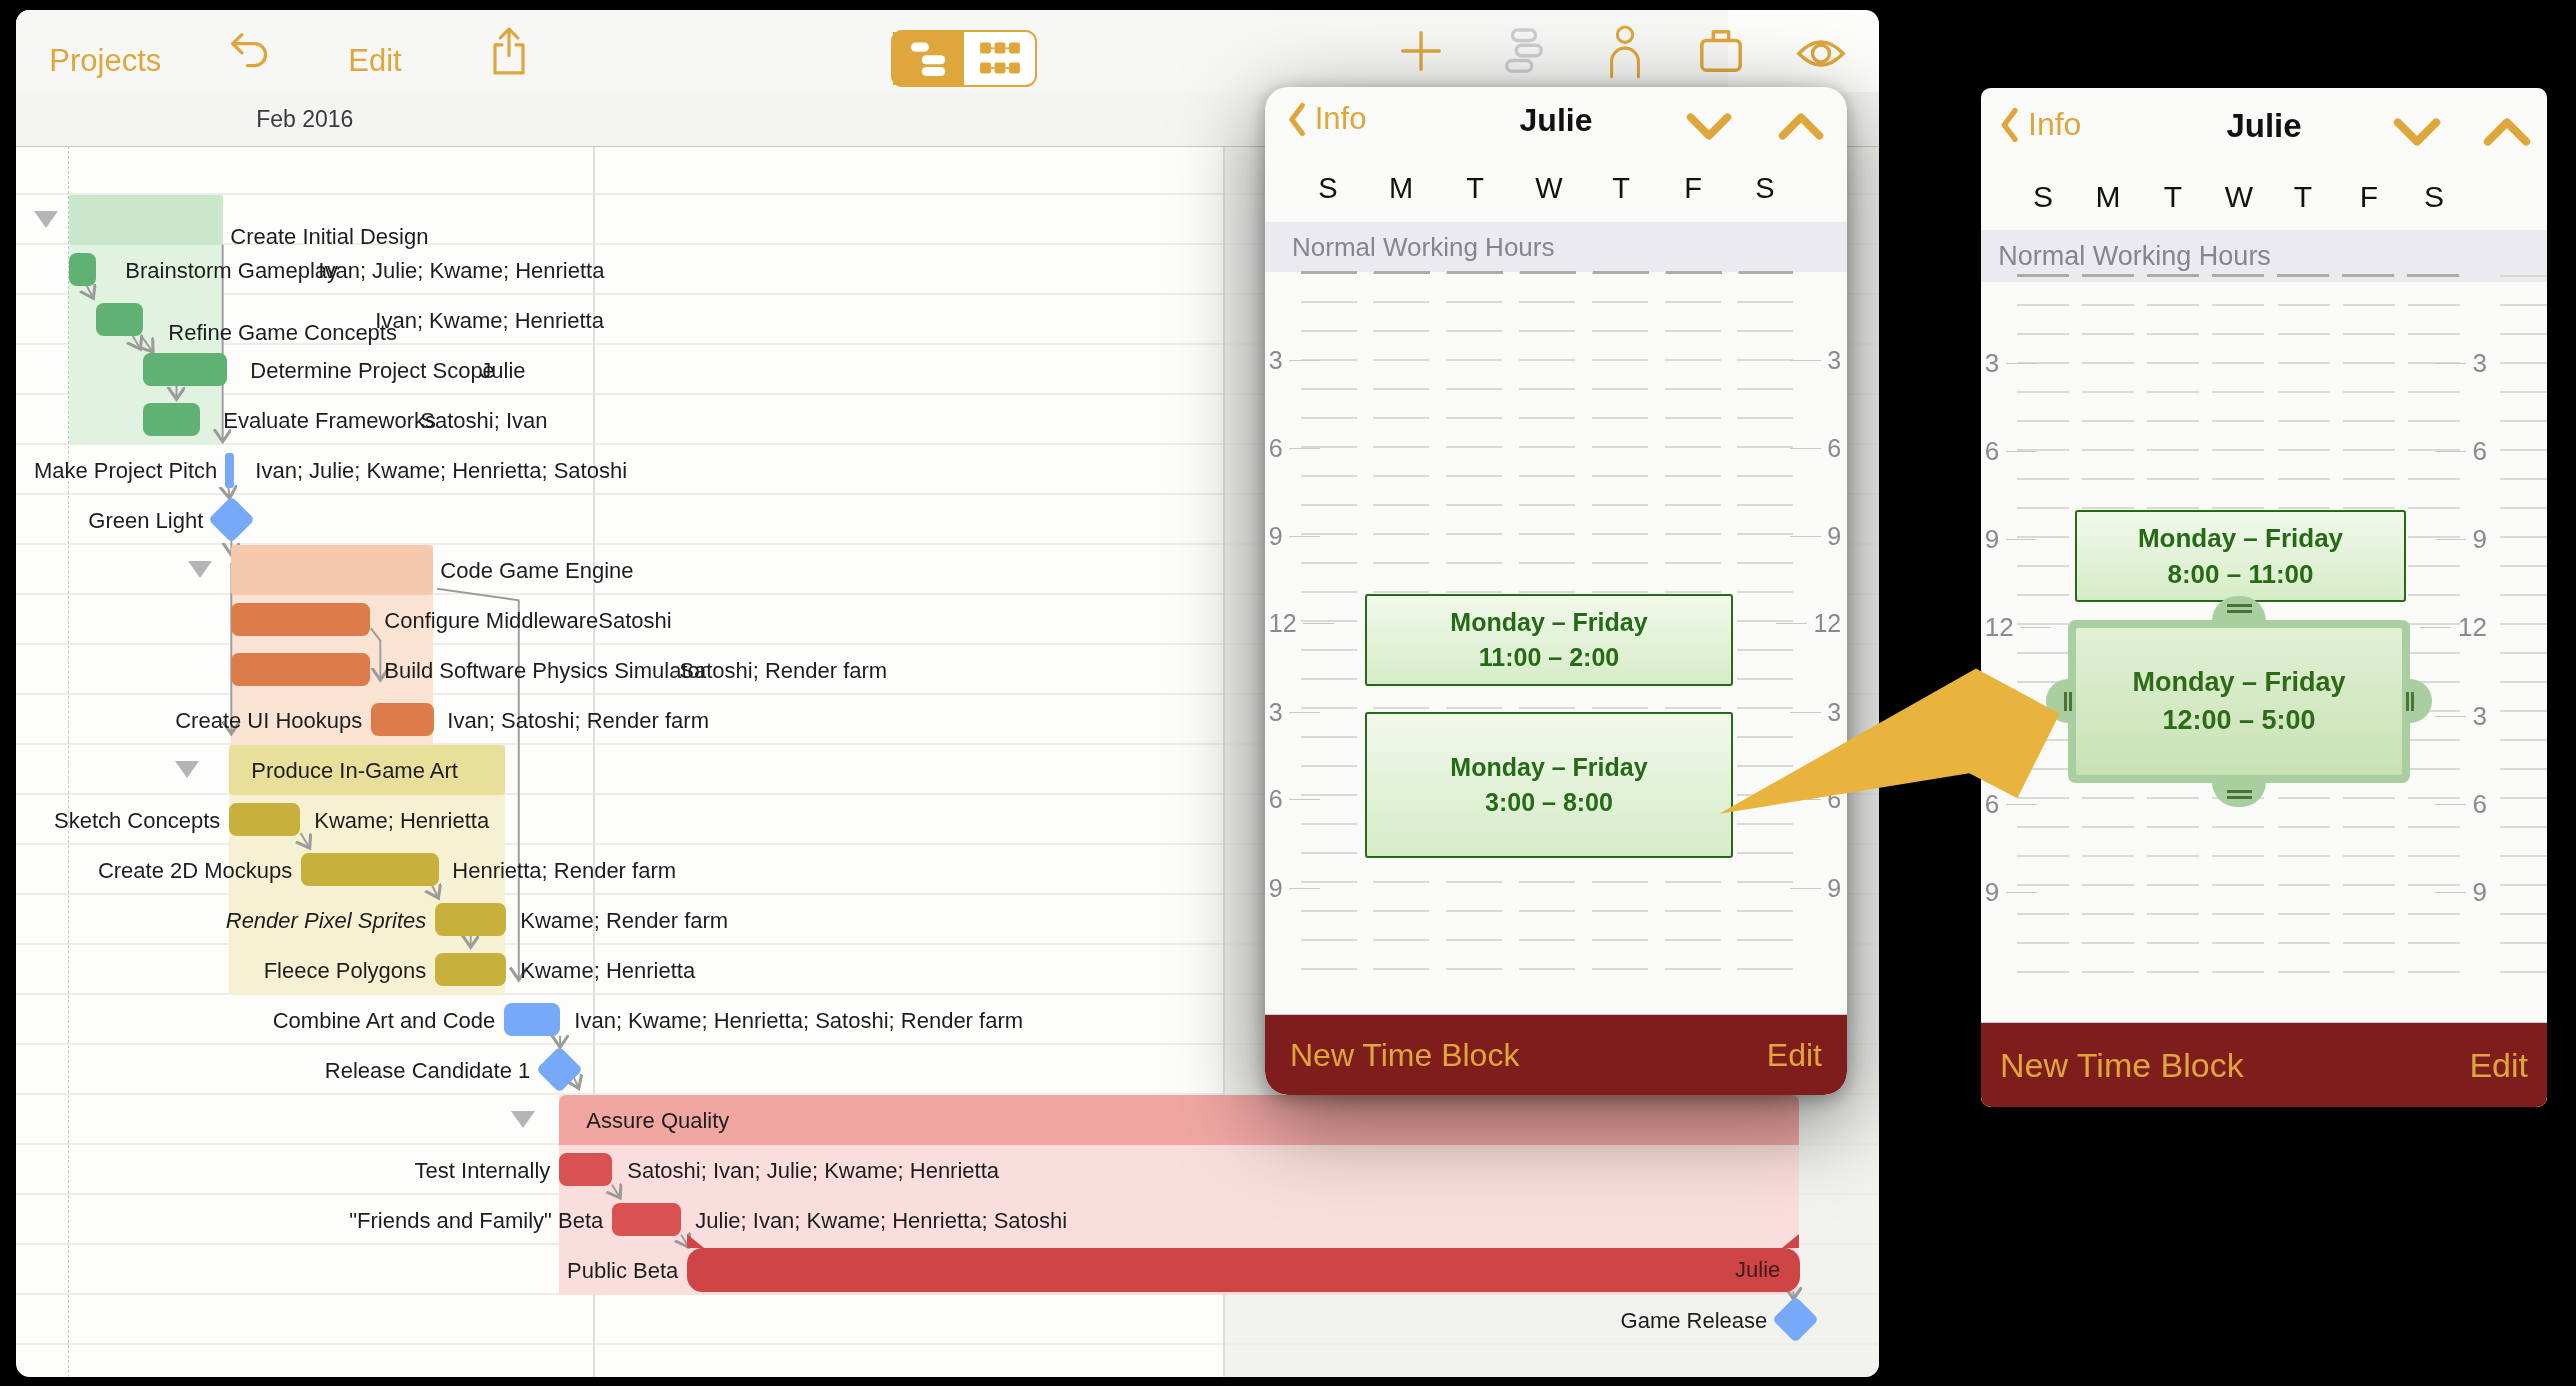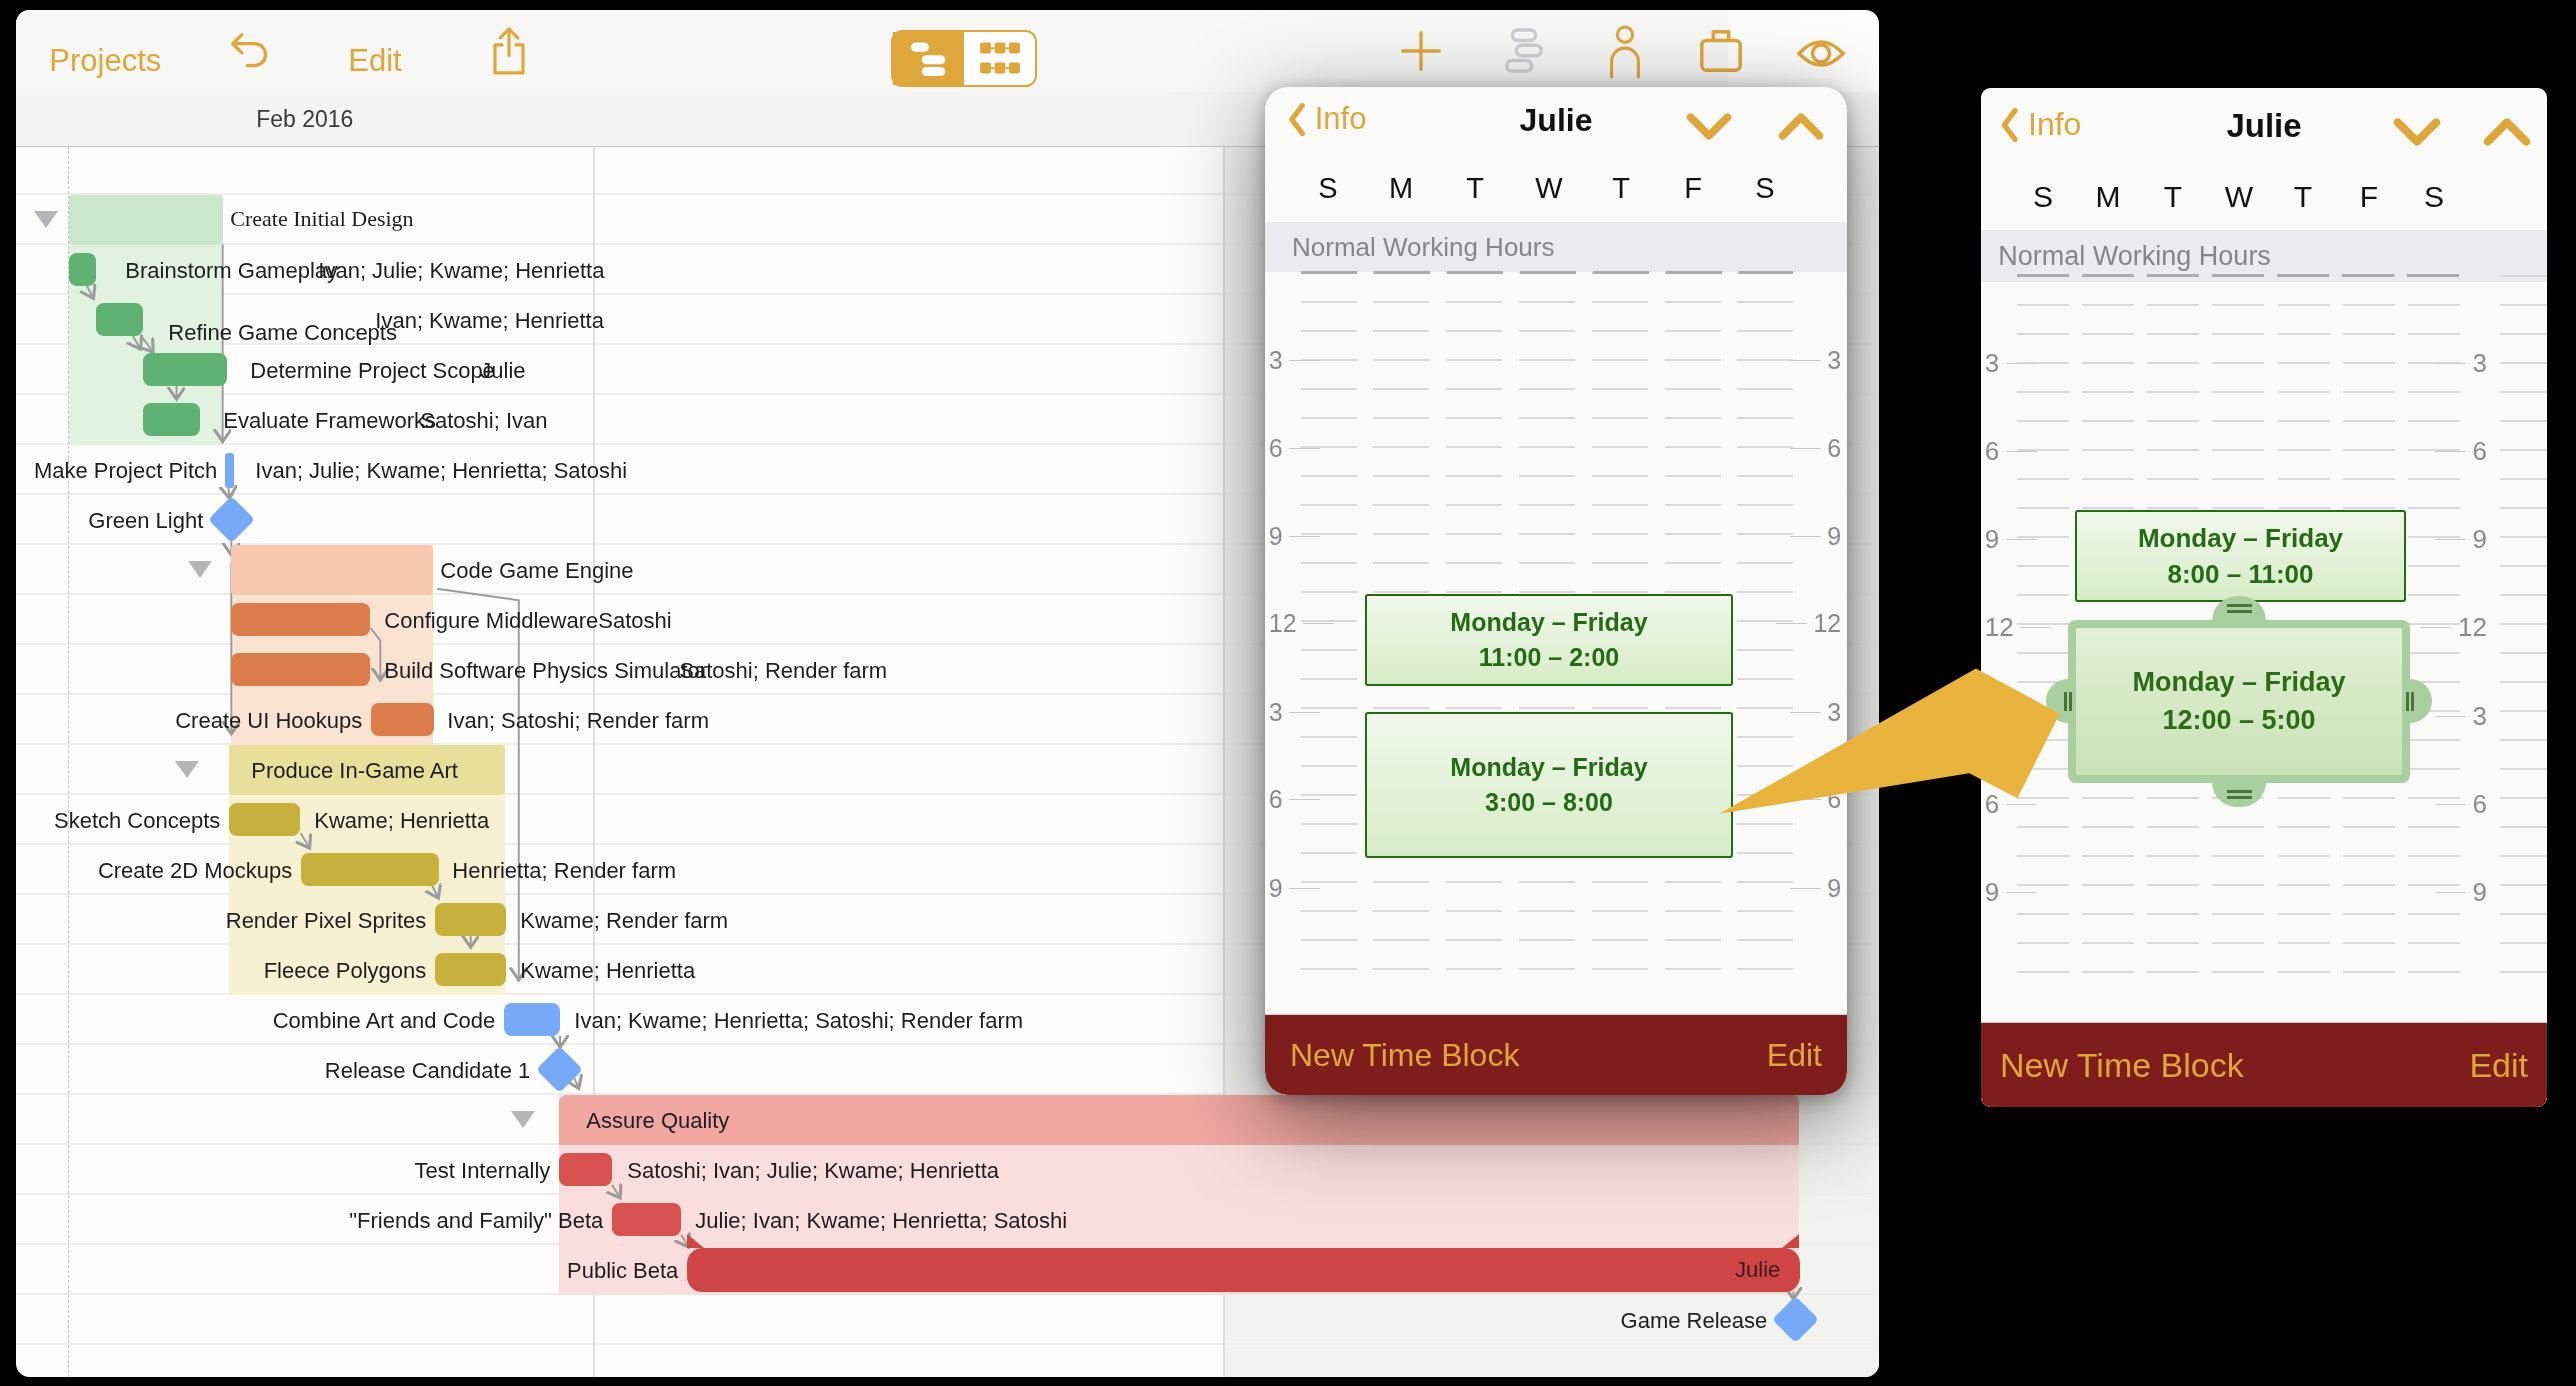--- a/index.html
+++ b/index.html
@@ -103,21 +103,21 @@
       <path d="M583,1077 L583,1088"></path>
       <path d="M596,1117 L602,1131"></path>
       <path d="M637,1232 L645,1245"></path>
       <path d="M709,1284 L716,1296"></path>
       <path d="M1866,1343 L1866,1350"></path>
     </g>
   </svg>
 
   <div class="disc z4" style="left:17.3px;top:201px;"></div>
   <div class="band z4" style="left:53px;top:185px;width:154px;background:#cbe7cb;"></div>
-  <div class="lbl z4" style="left:214px;top:196px;font-family:Liberation Serif, serif;">Create Initial Design</div>
+  <div class="lbl z4" style="left:214px;top:214px;">Create Initial Design</div>
 
   <div class="bar z4" style="left:53px;top:243px;width:27px;background:#5fb274;"></div>
   <div class="lbl z4" style="left:109px;top:248px;">Brainstorm Gameplay</div>
   <div class="res z4" style="left:302px;top:248px;">Ivan; Julie; Kwame; Henrietta</div>
 
   <div class="bar z4" style="left:80px;top:293px;width:47px;background:#5fb274;"></div>
   <div class="lbl z4" style="left:152px;top:310px;">Refine Game Concepts</div>
   <div class="res z4" style="left:359px;top:298px;">Ivan; Kwame; Henrietta</div>
 
   <div class="bar z4" style="left:127px;top:343px;width:84px;background:#5fb274;"></div>
@@ -156,21 +156,21 @@
   <div class="lbl z4" style="left:235px;top:748px;">Produce In-Game Art</div>
 
   <div class="lbl lblr z4" style="left:-161px;top:798px;">Sketch Concepts</div>
   <div class="bar z4" style="left:213px;top:793px;width:71px;background:#c8b03d;"></div>
   <div class="res z4" style="left:298px;top:798px;">Kwame; Henrietta</div>
 
   <div class="lbl lblr z4" style="left:-89px;top:848px;">Create 2D Mockups</div>
   <div class="bar z4" style="left:285px;top:843px;width:138px;background:#c8b03d;"></div>
   <div class="res z4" style="left:436px;top:848px;">Henrietta; Render farm</div>
 
-  <div class="lbl lblr z4" style="left:45px;top:898px;">Render Pixel Sprites</div>
+  <div class="lbl lblr z4" style="left:45px;top:898px;font-style:italic;">Render Pixel Sprites</div>
   <div class="bar z4" style="left:419px;top:893px;width:71px;background:#c8b03d;"></div>
   <div class="res z4" style="left:504px;top:898px;">Kwame; Render farm</div>
 
   <div class="lbl lblr z4" style="left:45px;top:948px;">Fleece Polygons</div>
   <div class="bar z4" style="left:419px;top:943px;width:71px;background:#c8b03d;"></div>
   <div class="res z4" style="left:504px;top:948px;">Kwame; Henrietta</div>
 
   <div class="lbl lblr z4" style="left:114px;top:998px;">Combine Art and Code</div>
   <div class="bar z4" style="left:488px;top:993px;width:56px;background:#76a9f7;"></div>
   <div class="res z4" style="left:558px;top:998px;">Ivan; Kwame; Henrietta; Satoshi; Render farm</div>

